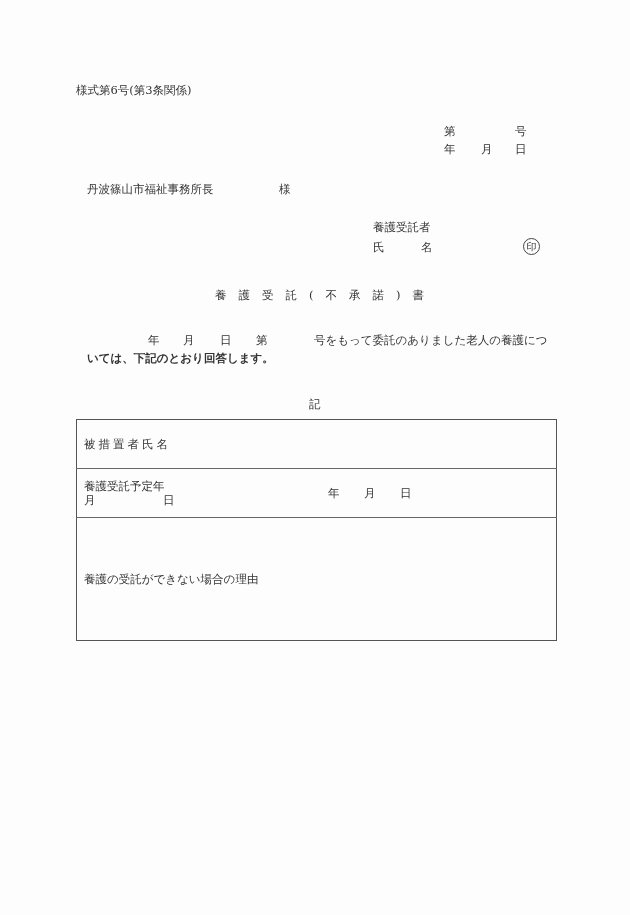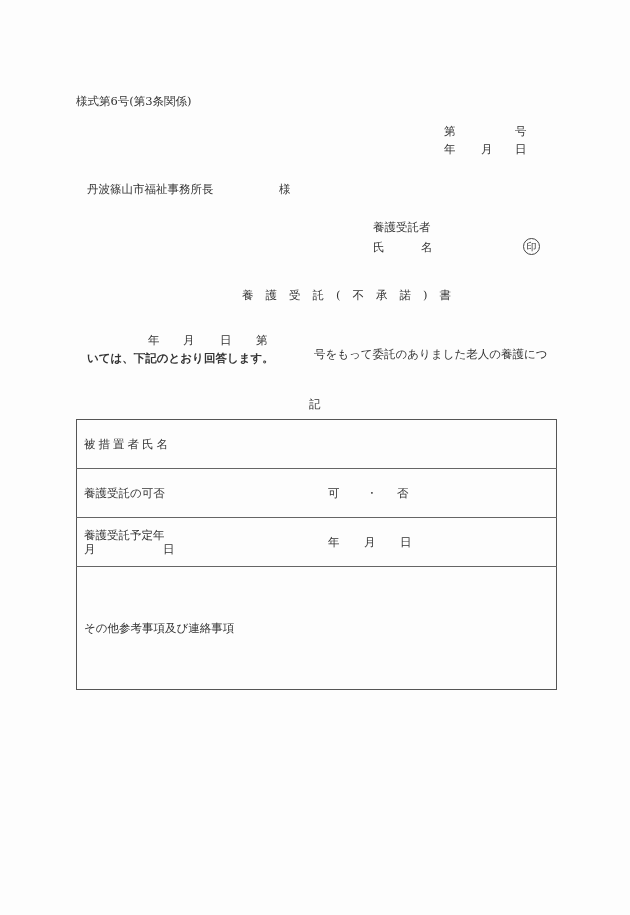--- a/index.html
+++ b/index.html
@@ -22,21 +22,21 @@
   table.rec tr:first-child td { border-top: none; font-family: Liberation Mono, monospace; }
   .r1 td { height: 48px; }
   .r2 td { height: 48px; }
   .r3 td { height: 48px; }
   .r4 td, .r5 td { height: 122px; vertical-align: top; padding-top: 8px; }
   .label-spaced { letter-spacing: 3px; }
 </style>
 </head>
 <body>
 
-<div class="abs" style="left:76px;top:94px;text-align:center;">様式第6号(第3条関係)</div>
+<div class="abs" style="left:76px;top:83px;text-align:center;">様式第6号(第3条関係)</div>
 
 <div>
   <span class="abs" style="left:444px;top:124px;">第</span>
   <span class="abs" style="left:515px;top:124px;">号</span>
   <span class="abs" style="left:444px;top:142px;">年</span>
   <span class="abs" style="left:481px;top:142px;">月</span>
   <span class="abs" style="left:515px;top:142px;">日</span>
 </div>
 
 <div>
@@ -44,57 +44,49 @@
   <span class="abs" style="left:279px;top:182px;">様</span>
 </div>
 
 <div>
   <span class="abs" style="left:373px;top:221px;font-family:Liberation Mono, monospace;">養護受託者</span>
   <span class="abs" style="left:373px;top:240px;">氏</span>
   <span class="abs" style="left:421px;top:240px;">名</span>
   <span class="seal" style="left:523px;top:238px;">印</span>
 </div>
 
-<div class="abs title" style="left:242px;top:288px;">
+<div class="abs title" style="left:215px;top:288px;">
   <span>養</span><span>護</span><span>受</span><span>託</span><span>(</span><span>不</span><span>承</span><span>諾</span><span>)</span><span>書</span>
 </div>
 
 <div>
   <span class="abs" style="left:148px;top:333px;">年</span>
   <span class="abs" style="left:183px;top:333px;">月</span>
   <span class="abs" style="left:220px;top:333px;">日</span>
   <span class="abs" style="left:256px;top:333px;">第</span>
-  <span class="abs" style="left:314px;top:347px;">号をもって委託のありました老人の養護につ</span>
+  <span class="abs" style="left:314px;top:333px;">号をもって委託のありました老人の養護につ</span>
   <span class="abs" style="left:87px;top:351px;font-weight:bold;">いては、下記のとおり回答します。</span>
 </div>
 
 <div class="abs" style="left:309px;top:397px;">記</div>
 
 <table class="rec">
   <tbody>
       <tr class="r1">
     <td><span class="label-spaced">被措置者氏名</span></td>
-  </tr>
-  <tr class="r2">
-    <td style="position:relative;">
-      <span>養護受託の可否</span>
-      <span style="position:absolute;left:251px;top:17px;">可</span>
-      <span style="position:absolute;left:289px;top:17px;">・</span>
-      <span style="position:absolute;left:320px;top:17px;">否</span>
-    </td>
   </tr>
   <tr class="r3">
     <td style="position:relative;line-height:14px;">
       <div>養護受託予定年</div>
       <div style="position:relative;height:14px;">
         <span>月</span>
         <span style="position:absolute;left:79px;">日</span>
       </div>
       <span style="position:absolute;left:251px;top:17px;">年</span>
       <span style="position:absolute;left:287px;top:17px;">月</span>
       <span style="position:absolute;left:323px;top:17px;">日</span>
     </td>
   </tr>
-  <tr class="r5">
-    <td><span>その他参考事項及び連絡事項</span></td>
+  <tr class="r4">
+    <td><span>養護の受託ができない場合の理由</span></td>
   </tr>
 </tbody>
   </table>
 
 </body></html>

